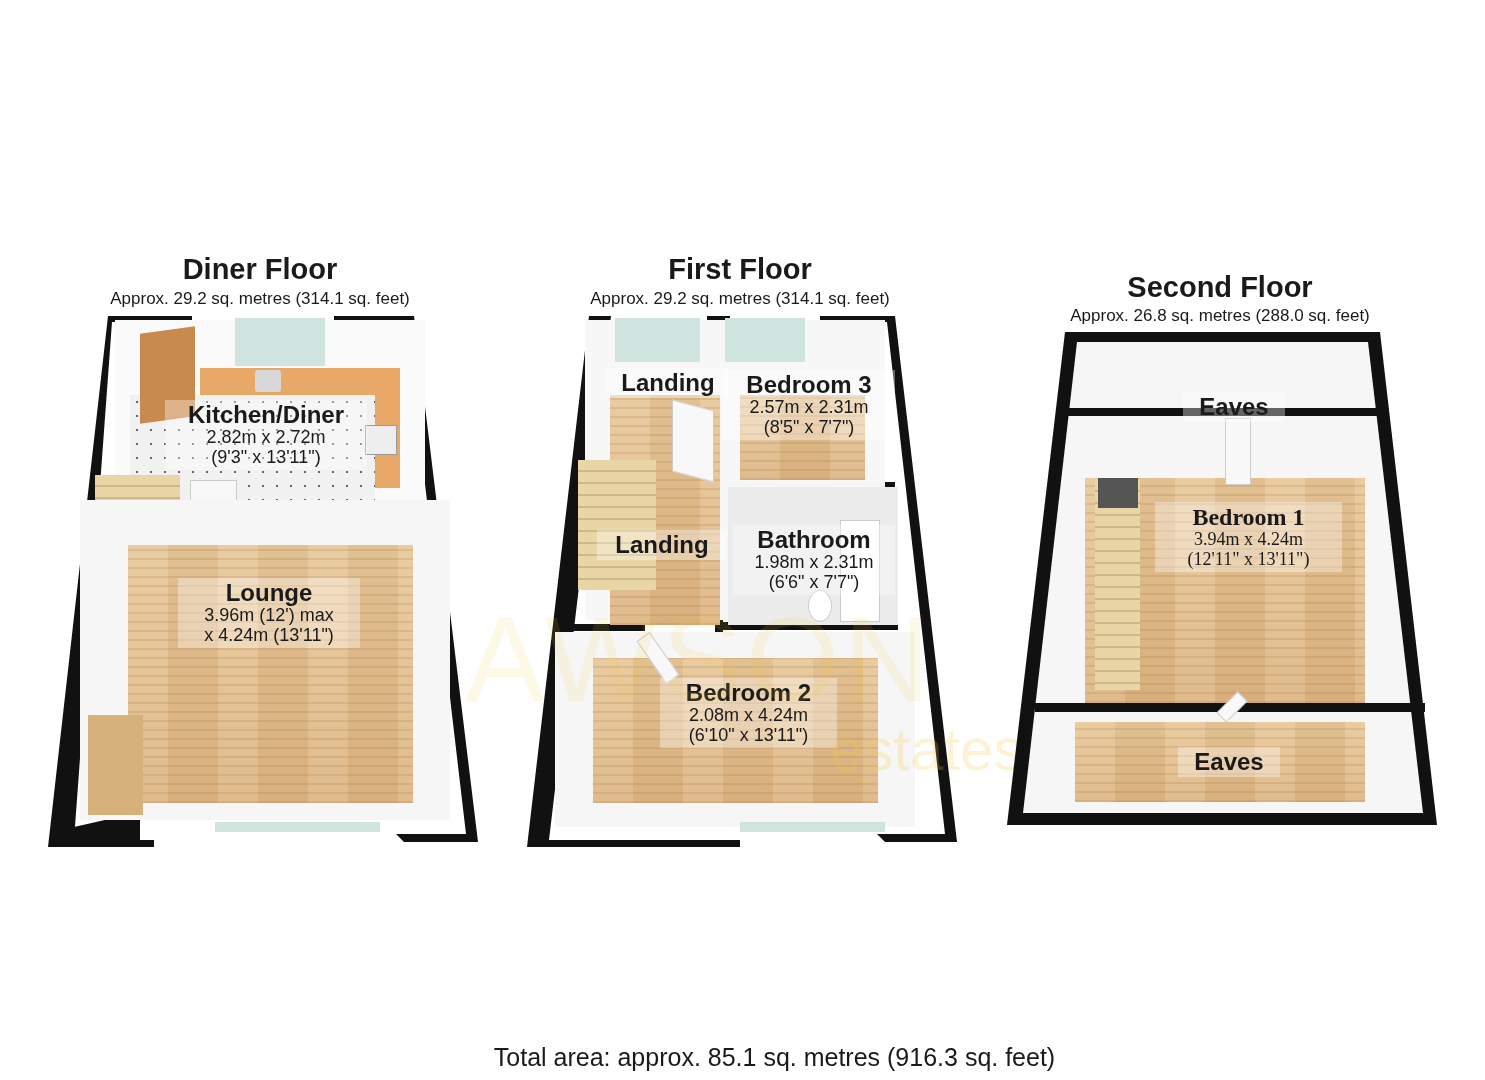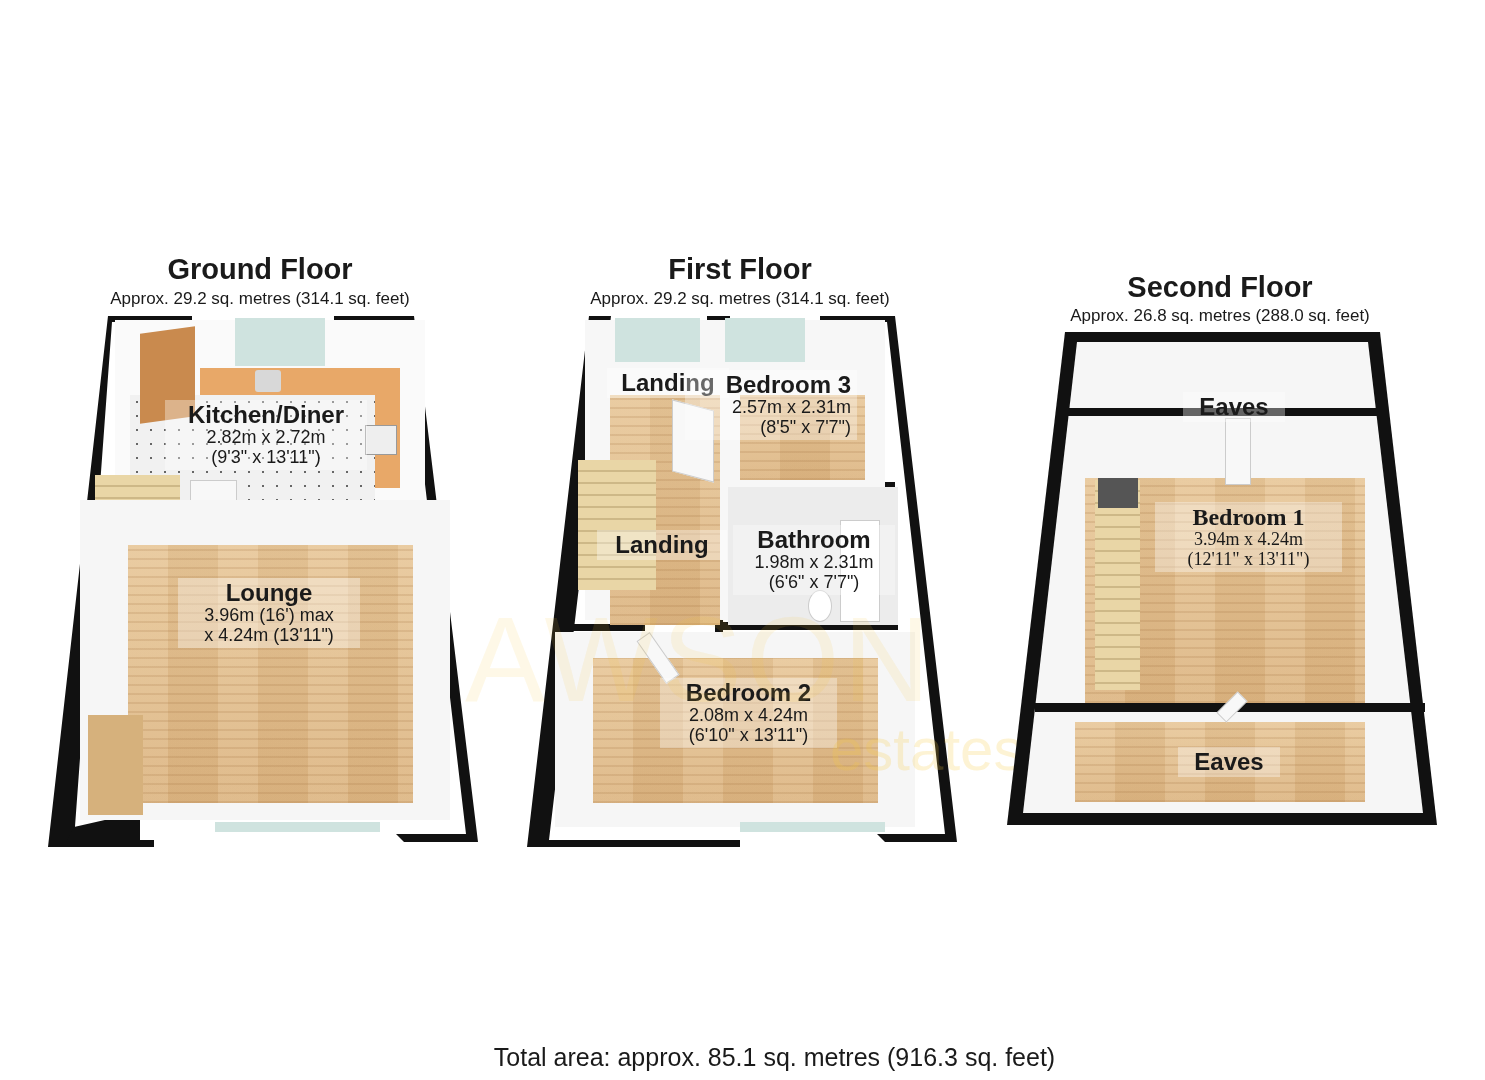--- a/index.html
+++ b/index.html
@@ -21,21 +21,21 @@
   .door { position:absolute; background:#f8f8f8; border:1px solid #ccc; }
   .stairs { position:absolute; background: repeating-linear-gradient(180deg,#e9d6a6 0 10px,#cdb887 10px 12px); }
   .watermark { position:absolute; font-size:120px; color:rgba(245,200,60,0.12); letter-spacing:4px; }
   .watermark2 { position:absolute; font-size:60px; color:rgba(245,200,60,0.22); }
   .total { position:absolute; left:0; width:1485px; top:1043px; text-align:center; font-size:25px;margin-left:32px; }
 </style>
 </head>
 <body>
 
 <div>
-  <div class="floor-title" style="left:40px;top:253px;">Ground Floor</div>
+  <div class="floor-title" style="left:40px;top:253px;">Diner Floor</div>
   <div class="floor-sub" style="left:40px;top:289px;">Approx. 29.2 sq. metres (314.1 sq. feet)</div>
 
   <svg class="abs" style="left:44px;top:312px;" width="440" height="535">
     <polygon points="64,4 148,4 148,10 68,10 30,528 110,528 110,535 4,535" fill="#111"></polygon>
     <polygon points="290,4 370,4 434,530 360,530 352,522 422,522 362,10 290,10" fill="#111"></polygon>
     <polygon points="22,530 96,530 96,500 30,515" fill="#111"></polygon>
   </svg>
 
   <div class="abs" style="left:115px;top:320px;width:310px;height:180px;background:#fafafa;"></div>
   <div class="window" style="left:235px;top:318px;width:90px;height:48px;"></div>
@@ -51,21 +51,21 @@
     <span class="dim">2.82m x 2.72m</span>
     <span class="dim">(9'3" x 13'11")</span>
   </div>
 
   <div class="abs" style="left:80px;top:500px;width:370px;height:320px;background:#f6f6f6;"></div>
   <div class="wood abs" style="left:128px;top:545px;width:285px;height:258px;"></div>
   <div class="window" style="left:215px;top:822px;width:165px;height:10px;"></div>
   <div class="abs" style="left:88px;top:715px;width:55px;height:100px;background:#d6b17c;"></div>
   <div class="label" style="left:178px;top:578px;width:170px;">
     <span class="name">Lounge</span>
-    <span class="dim">3.96m (16') max</span>
+    <span class="dim">3.96m (12') max</span>
     <span class="dim">x 4.24m (13'11")</span>
   </div>
 </div>
 
 <div>
   <div class="floor-title" style="left:520px;top:253px;">First Floor</div>
   <div class="floor-sub" style="left:520px;top:289px;">Approx. 29.2 sq. metres (314.1 sq. feet)</div>
 
   <svg class="abs" style="left:525px;top:312px;" width="440" height="535">
     <polygon points="64,4 86,4 24,528 215,528 215,535 2,535" fill="#111"></polygon>
@@ -82,21 +82,21 @@
   <div class="wood abs" style="left:610px;top:395px;width:110px;height:230px;"></div>
   <div class="stairs" style="left:578px;top:460px;width:78px;height:130px;"></div>
   <div class="wood abs" style="left:740px;top:395px;width:125px;height:85px;"></div>
   <div class="abs" style="left:728px;top:487px;width:170px;height:138px;background:#ececec;"></div>
   <div class="abs" style="left:808px;top:590px;width:22px;height:30px;background:#fff;border-radius:50%;border:1px solid #ccc;"></div>
   <div class="abs" style="left:840px;top:520px;width:38px;height:100px;background:#fff;border:1px solid #ccc;"></div>
   <div class="door" style="left:672px;top:405px;width:40px;height:70px;transform:skewY(15deg);"></div>
   <div class="label" style="left:607px;top:368px;width:110px;">
     <span class="name">Landing</span>
   </div>
-  <div class="label" style="left:685px;top:370px;width:160px;text-align:right;">
+  <div class="label" style="left:723px;top:370px;width:160px;">
     <span class="name">Bedroom 3</span>
     <span class="dim">2.57m x 2.31m</span>
     <span class="dim">(8'5" x 7'7")</span>
   </div>
   <div class="label" style="left:597px;top:530px;width:118px;">
     <span class="name">Landing</span>
   </div>
   <div class="label" style="left:733px;top:525px;width:150px;">
     <span class="name">Bathroom</span>
     <span class="dim">1.98m x 2.31m</span>

